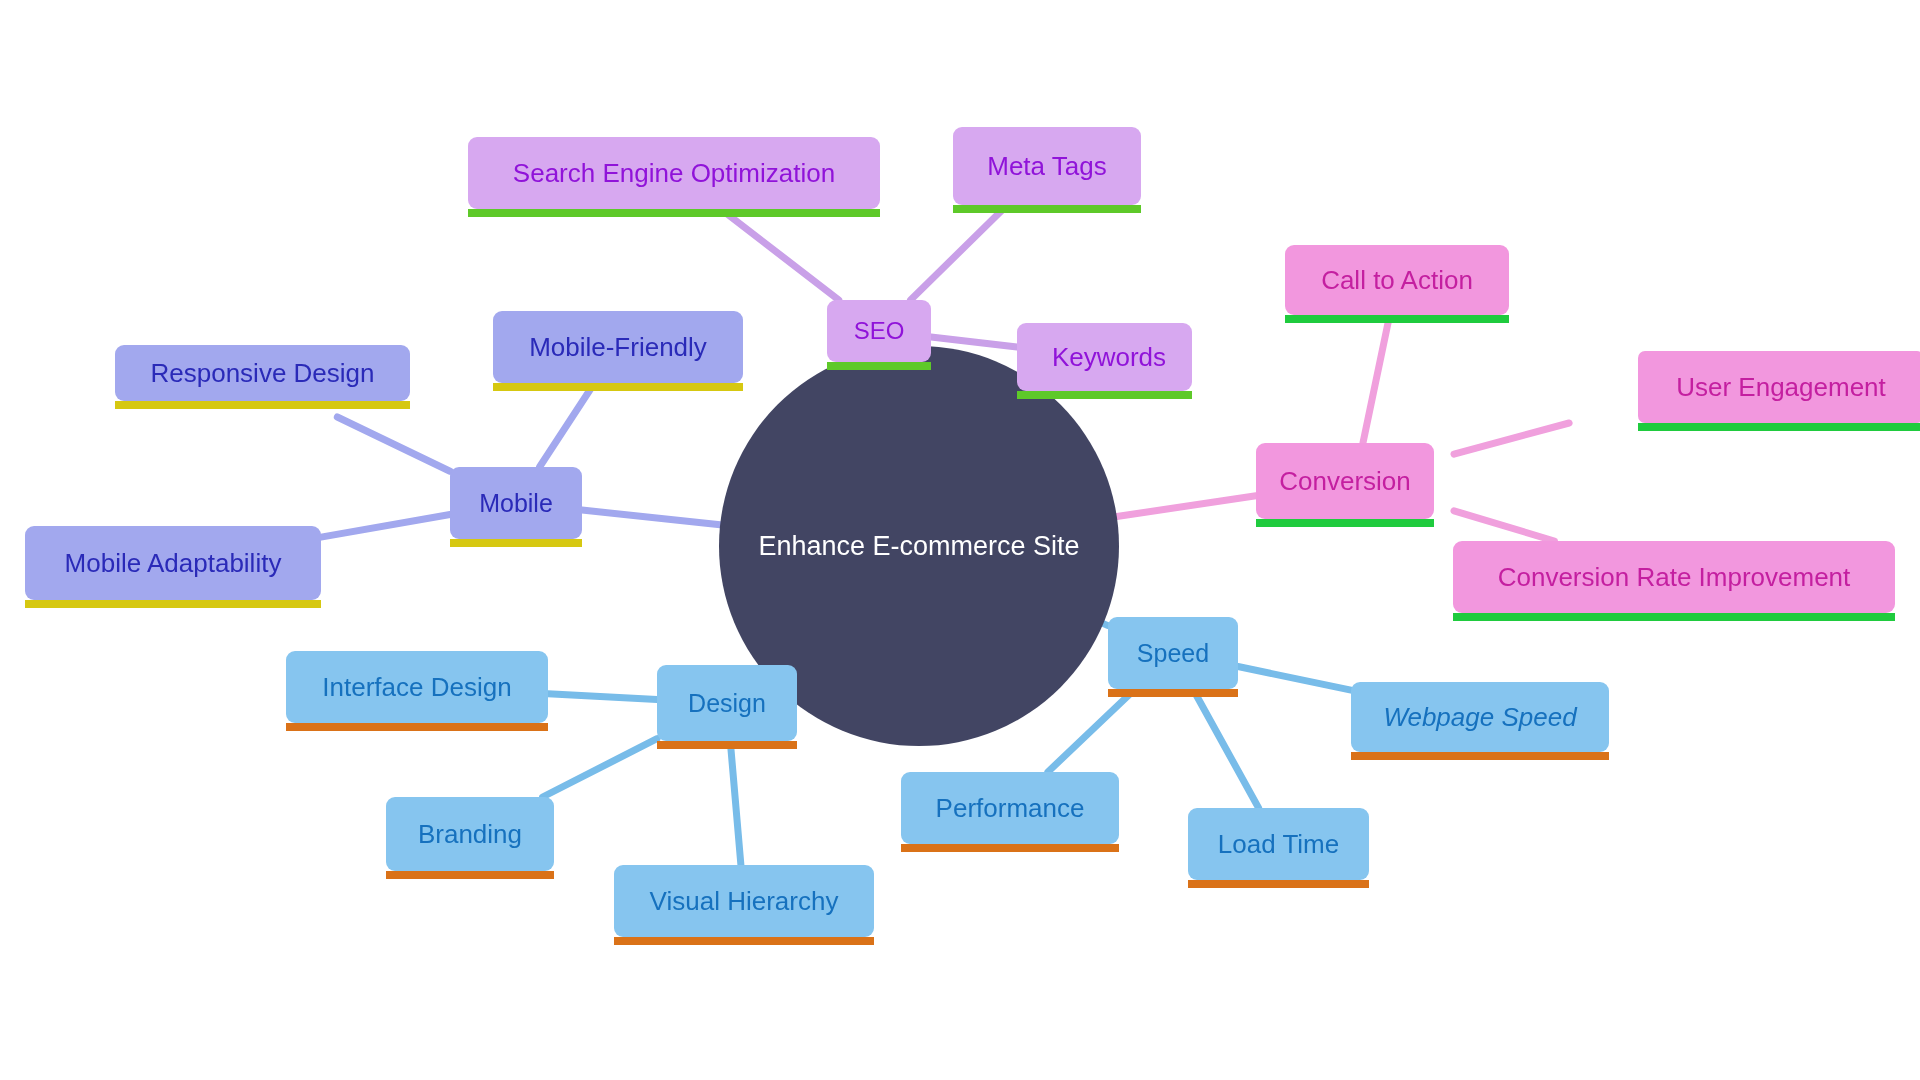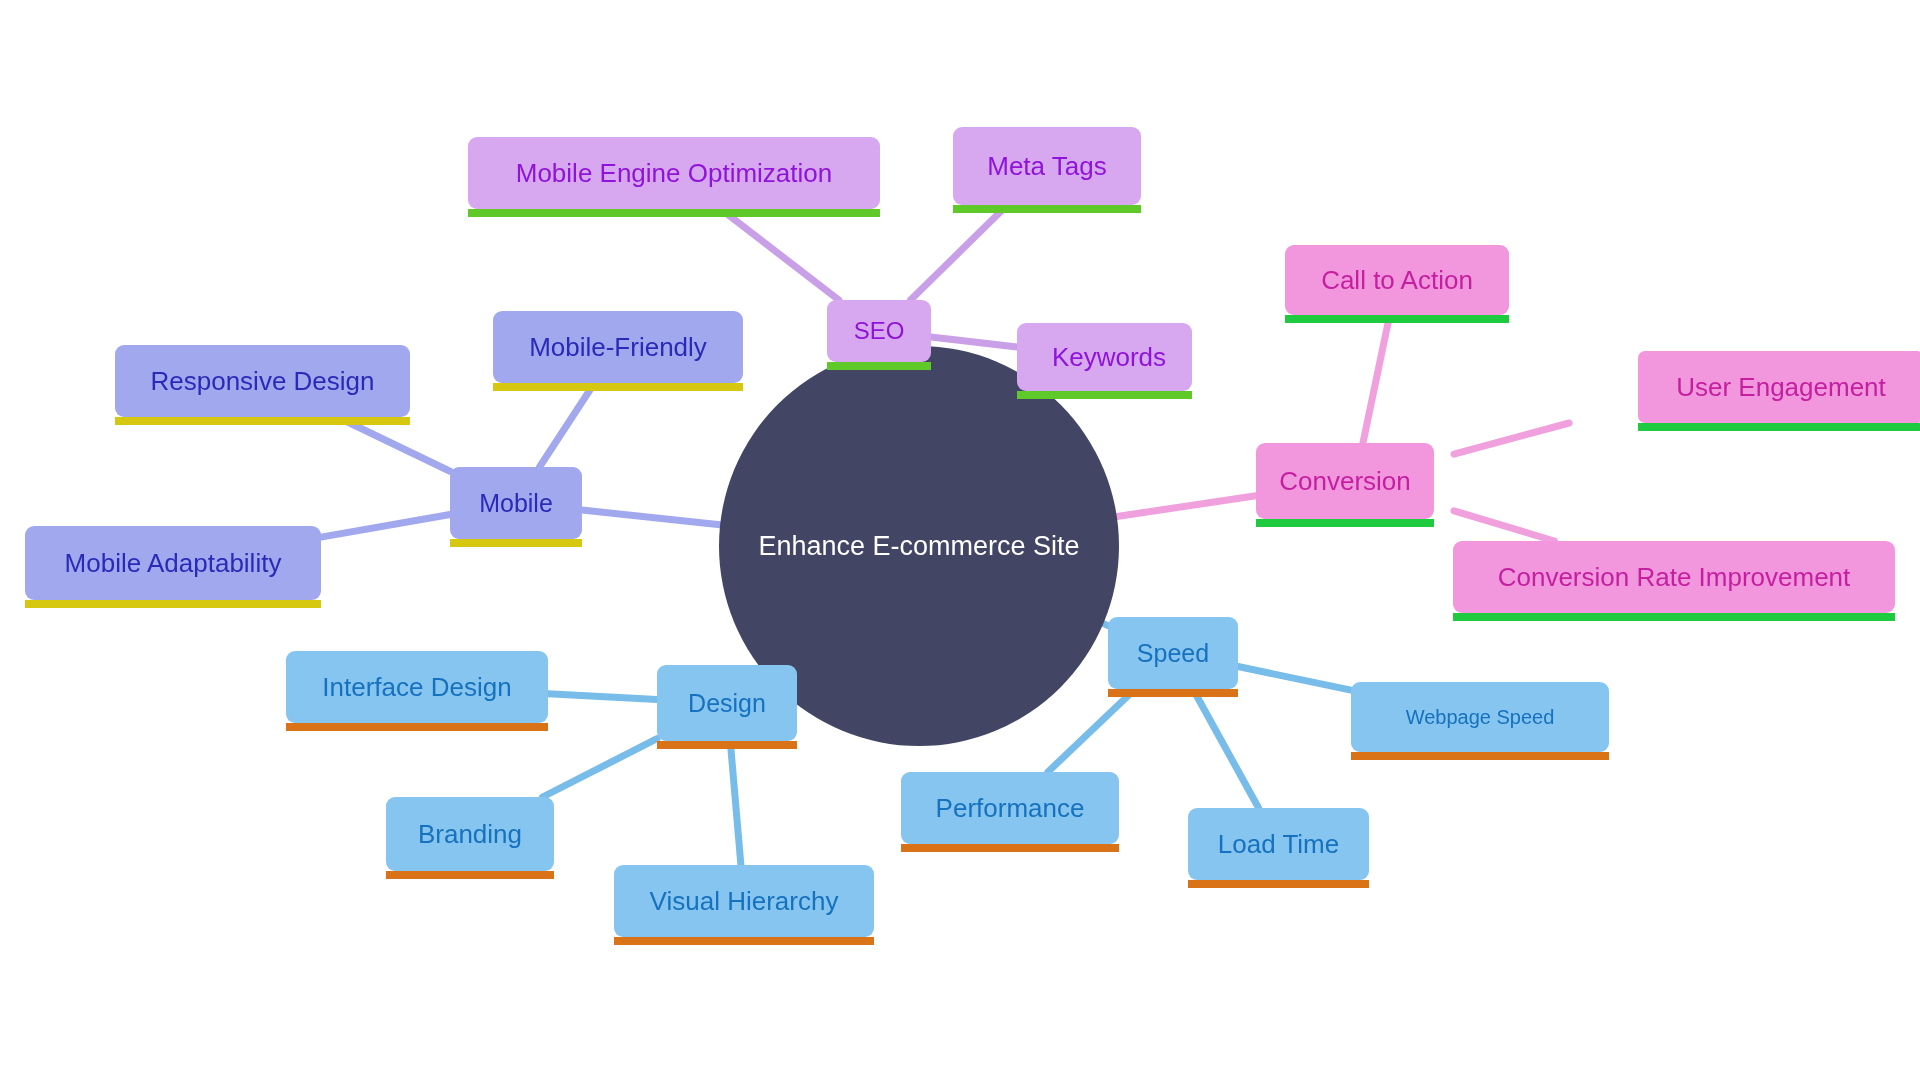--- a/index.html
+++ b/index.html
@@ -95,36 +95,36 @@
     </svg>
   <div id="nodes-layer">
       <div id="root-node" style="left: 719px; top: 346px; width: 400px; height: 400px; background: rgb(66, 69, 99);">
         <span class="label" style="color: rgb(255, 255, 255);">Enhance E-commerce Site</span>
       </div>
       <div class="node" style="left: 827px; top: 300px; width: 104px; height: 62px; background: rgb(215, 168, 240);">
         <span class="label" style="color: rgb(144, 19, 217); font-size: 24px;">SEO</span>
         <span class="underline" style="background: rgb(94, 201, 41);"></span>
       </div>
       <div class="node" style="left: 468px; top: 137px; width: 412px; height: 72px; background: rgb(215, 168, 240);">
-        <span class="label" style="color: rgb(144, 19, 217); font-size: 26px;">Mobile Engine Optimization</span>
+        <span class="label" style="color: rgb(144, 19, 217); font-size: 26px;">Search Engine Optimization</span>
         <span class="underline" style="background: rgb(94, 201, 41);"></span>
       </div>
       <div class="node" style="left: 953px; top: 127px; width: 188px; height: 78px; background: rgb(215, 168, 240);">
         <span class="label" style="color: rgb(144, 19, 217); font-size: 26px;">Meta Tags</span>
         <span class="underline" style="background: rgb(94, 201, 41);"></span>
       </div>
       <div class="node" style="left: 1017px; top: 323px; width: 175px; height: 68px; background: rgb(215, 168, 240); padding-left: 9px;">
         <span class="label" style="color: rgb(144, 19, 217); font-size: 26px;">Keywords</span>
         <span class="underline" style="background: rgb(94, 201, 41);"></span>
       </div>
       <div class="node" style="left: 450px; top: 467px; width: 132px; height: 72px; background: rgb(162, 168, 238);">
         <span class="label" style="color: rgb(42, 42, 184); font-size: 25px;">Mobile</span>
         <span class="underline" style="background: rgb(214, 200, 17);"></span>
       </div>
-      <div class="node" style="left: 115px; top: 345px; width: 295px; height: 72px; background: rgb(162, 168, 238);">
+      <div class="node" style="left: 115px; top: 345px; width: 295px; height: 56px; background: rgb(162, 168, 238);">
         <span class="label" style="color: rgb(42, 42, 184); font-size: 26px;">Responsive Design</span>
         <span class="underline" style="background: rgb(214, 200, 17);"></span>
       </div>
       <div class="node" style="left: 493px; top: 311px; width: 250px; height: 72px; background: rgb(162, 168, 238);">
         <span class="label" style="color: rgb(42, 42, 184); font-size: 26px;">Mobile-Friendly</span>
         <span class="underline" style="background: rgb(214, 200, 17);"></span>
       </div>
       <div class="node" style="left: 25px; top: 526px; width: 296px; height: 74px; background: rgb(162, 168, 238);">
         <span class="label" style="color: rgb(42, 42, 184); font-size: 26px;">Mobile Adaptability</span>
         <span class="underline" style="background: rgb(214, 200, 17);"></span>
@@ -143,21 +143,21 @@
       </div>
       <div class="node" style="left: 1453px; top: 541px; width: 442px; height: 72px; background: rgb(242, 151, 222);">
         <span class="label" style="color: rgb(196, 31, 160); font-size: 26px;">Conversion Rate Improvement</span>
         <span class="underline" style="background: rgb(31, 203, 62);"></span>
       </div>
       <div class="node" style="left: 1108px; top: 617px; width: 130px; height: 72px; background: rgb(134, 197, 239);">
         <span class="label" style="color: rgb(22, 113, 190); font-size: 25px;">Speed</span>
         <span class="underline" style="background: rgb(218, 114, 24);"></span>
       </div>
       <div class="node" style="left: 1351px; top: 682px; width: 258px; height: 70px; background: rgb(134, 197, 239);">
-        <span class="label" style="color: rgb(22, 113, 190); font-size: 20px;">Webpage Speed</span>
+        <span class="label" style="color: rgb(22, 113, 190); font-size: 26px; font-style: italic;">Webpage Speed</span>
         <span class="underline" style="background: rgb(218, 114, 24);"></span>
       </div>
       <div class="node" style="left: 901px; top: 772px; width: 218px; height: 72px; background: rgb(134, 197, 239);">
         <span class="label" style="color: rgb(22, 113, 190); font-size: 26px;">Performance</span>
         <span class="underline" style="background: rgb(218, 114, 24);"></span>
       </div>
       <div class="node" style="left: 1188px; top: 808px; width: 181px; height: 72px; background: rgb(134, 197, 239);">
         <span class="label" style="color: rgb(22, 113, 190); font-size: 26px;">Load Time</span>
         <span class="underline" style="background: rgb(218, 114, 24);"></span>
       </div>

